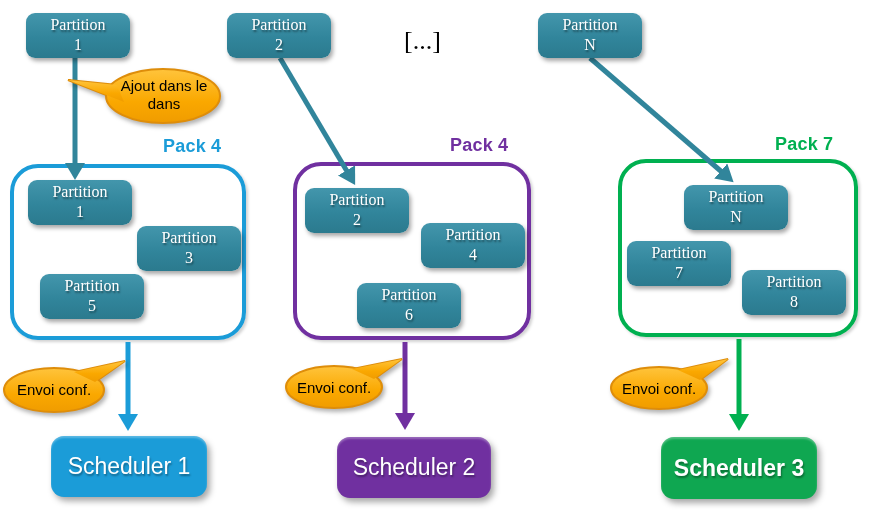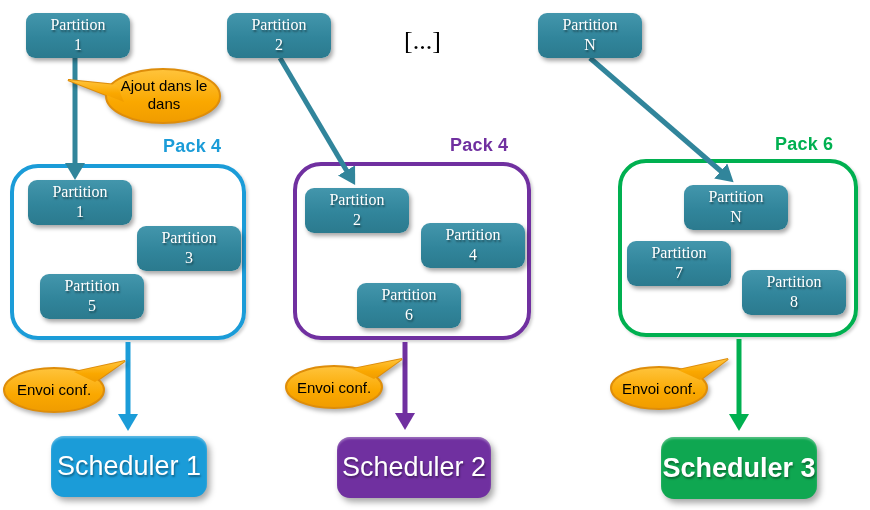--- a/index.html
+++ b/index.html
@@ -14,21 +14,21 @@
         box-shadow:2px 3px 4px rgba(0,0,0,.35);}
   .pl{font-size:16px;line-height:20px;text-shadow:1px 2px 2px rgba(0,0,0,.45);font-family:Liberation Serif, serif;}
 
   
   .pack{position:absolute;border-width:4px;border-style:solid;border-radius:28px;
         box-sizing:border-box;background:transparent;box-shadow:2px 2px 3px rgba(0,0,0,.18);}
   .pack-label{position:absolute;font-size:18px;font-weight:bold;letter-spacing:.2px;}
 
   
   .sched{position:absolute;border-radius:13px;display:flex;align-items:center;justify-content:center;
-         color:#fff;font-size:27px;box-shadow:3px 4px 6px rgba(0,0,0,.35),inset 0 2px 2px rgba(255,255,255,.28);
+         color:#fff;font-size:23px;box-shadow:3px 4px 6px rgba(0,0,0,.35),inset 0 2px 2px rgba(255,255,255,.28);
          text-shadow:1px 2px 2px rgba(0,0,0,.35);}
 
   
   .callout-text{position:absolute;text-align:center;font-size:15px;line-height:18px;color:#000;}
   .ellipsis{position:absolute;font-size:26px;color:#000;font-family:"Liberation Serif",serif;}
 
   
   .bd-blue{border-color:var(--blue);}   .fg-blue{color:var(--blue);}   .bg-blue{background-color:var(--blue);}
   .bd-purple{border-color:var(--purple);} .fg-purple{color:var(--purple);} .bg-purple{background-color:var(--purple);}
   .bd-green{border-color:var(--green);}  .fg-green{color:var(--green);}  .bg-green{background-color:var(--green_fill);font-weight:bold;}
@@ -113,21 +113,21 @@
     <div class="pl">2</div>
   </div>
   <div class="ellipsis" style="left:404px;top:26px">[...]</div>
   <div class="pbox" style="left:538px;top:13px">
     <div class="pl">Partition</div>
     <div class="pl">N</div>
   </div>
 
   <div class="pack-label fg-blue" style="left:163px;top:136px">Pack 4</div>
   <div class="pack-label fg-purple" style="left:450px;top:135px">Pack 4</div>
-  <div class="pack-label fg-green" style="left:775px;top:134px">Pack 6</div>
+  <div class="pack-label fg-green" style="left:775px;top:134px">Pack 7</div>
 
   <div class="pbox" style="left:28px;top:180px">
     <div class="pl">Partition</div>
     <div class="pl">1</div>
   </div>
   <div class="pbox" style="left:137px;top:226px">
     <div class="pl">Partition</div>
     <div class="pl">3</div>
   </div>
   <div class="pbox" style="left:40px;top:274px">

